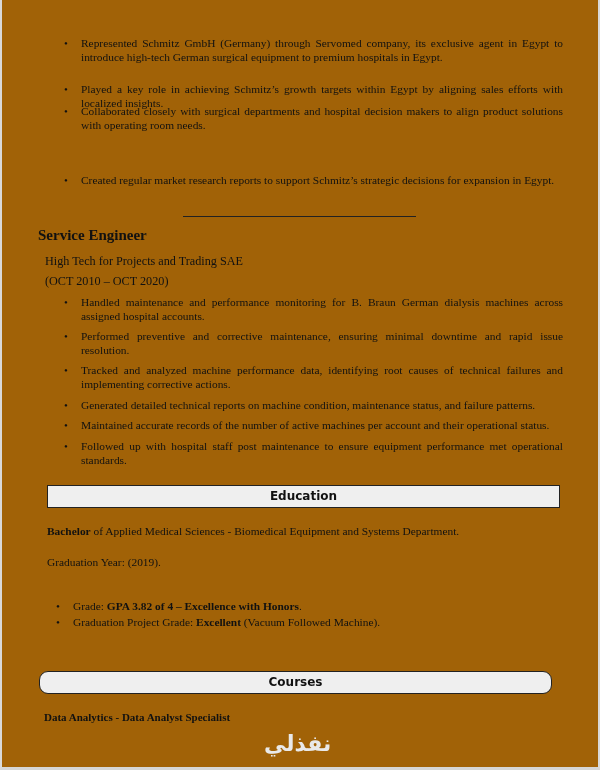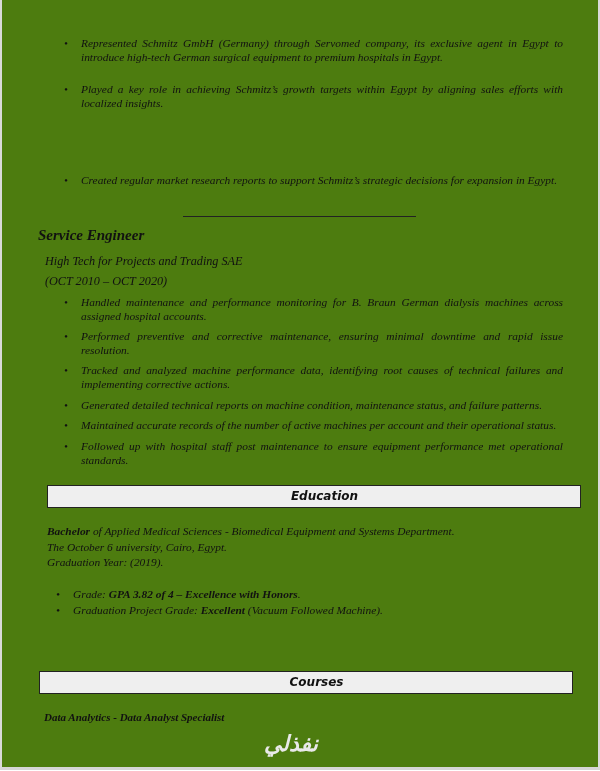--- a/index.html
+++ b/index.html
@@ -1,73 +1,73 @@
 <!DOCTYPE html>
 <html><head>
 <meta charset="utf-8">
 <style>
   html, body { margin: 0; padding: 0; background: #ffffff; }
   body { width: 600px; height: 771px; position: relative; overflow: hidden; }
   .page {
     position: absolute; left: 0; top: 0; width: 596px; height: 767px;
-    background: #4d7c0f;
+    background: #a16207;
     border-left: 2px solid #d9d9d9; border-right: 3px solid #d9d9d9; border-bottom: 3px solid #d6d6d6;
     box-sizing: content-box;
-    font-family: "Liberation Serif", serif; color: #111; font-size: 11.4px; font-style: italic;
+    font-family: "Liberation Serif", serif; color: #111; font-size: 11.4px;
   }
   .bul { position: absolute; left: 79px; width: 482px; line-height: 13.6px; text-align: justify; }
   .bul::before {
     content: "\2022"; position: absolute; left: -17px; top: 0; font-size: 11px;
   }
   .divider { position: absolute; left: 181px; top: 216px; width: 233px; height: 0; border-top: 1.4px solid #222; }
   .job-title { position: absolute; left: 36px; top: 227px; font-weight: bold; font-size: 15px; }
   .company { position: absolute; left: 43px; top: 254px; font-size: 12.2px; }
   .dates { position: absolute; left: 43px; top: 274px; font-size: 12.2px; }
   .sec-box {
     position: absolute; height: 21px; border: 1.5px solid #222;
     background: #efefef; text-align: center; line-height: 21px;
-    font-family: "DejaVu Sans", sans-serif; font-weight: bold; font-size: 12px; color: #111; padding-left: 21px;
+    font-family: "DejaVu Sans", sans-serif; font-weight: bold; font-size: 12px; color: #111;
   }
   .edu-box { left: 45px; top: 485px; width: 511px; }
-  .crs-box { left: 37px; top: 671px; width: 511px; }
+  .crs-box { left: 37px; top: 671px; width: 511px; border-radius: 9px; }
   .edu-line { position: absolute; left: 45px; font-size: 11.4px; line-height: 14px; }
-  .edu-bul { position: absolute; left: 71px; font-size: 11.4px; line-height: 14px; }
+  .edu-bul { position: absolute; left: 71px; font-size: 11.4px; line-height: 14px; margin-top: 12px; }
   .edu-bul::before { content: "\2022"; position: absolute; left: -17px; }
   .course { position: absolute; left: 42px; top: 711px; font-weight: bold; font-size: 11px; }
   .wm-ar { position: absolute; left: 262px; top: 731px; font-family: "DejaVu Sans", sans-serif; font-size: 22px; font-weight: bold; color: #e9e9e9; direction: rtl; }
   .wm-en { position: absolute; left: 266px; top: 795px; font-family: "DejaVu Sans", sans-serif; font-size: 12px; color: #e4e4e4; }
 </style>
 </head>
 <body>
 
 <div class="page">
 
   <div class="bul" style="top:37px">Represented Schmitz GmbH (Germany) through Servomed company, its exclusive agent in Egypt to introduce high-tech German surgical equipment to premium hospitals in Egypt.</div>
   <div class="bul" style="top:83px">Played a key role in achieving Schmitz’s growth targets within Egypt by aligning sales efforts with localized insights.</div>
+  <div class="bul" style="top:105px">Collaborated closely with surgical departments and hospital decision makers to align product solutions with operating room needs.</div>
   <div class="bul" style="top:174px">Created regular market research reports to support Schmitz’s strategic decisions for expansion in Egypt.</div>
 
   <div class="divider"></div>
 
   <div class="job-title">Service Engineer</div>
   <div class="company">High Tech for Projects and Trading SAE</div>
   <div class="dates">(OCT 2010 – OCT 2020)</div>
 
   <div class="bul" style="top:296px">Handled maintenance and performance monitoring for B. Braun German dialysis machines across assigned hospital accounts.</div>
   <div class="bul" style="top:330px">Performed preventive and corrective maintenance, ensuring minimal downtime and rapid issue resolution.</div>
   <div class="bul" style="top:364px">Tracked and analyzed machine performance data, identifying root causes of technical failures and implementing corrective actions.</div>
   <div class="bul" style="top:399px">Generated detailed technical reports on machine condition, maintenance status, and failure patterns.</div>
   <div class="bul" style="top:419px">Maintained accurate records of the number of active machines per account and their operational status.</div>
   <div class="bul" style="top:440px">Followed up with hospital staff post maintenance to ensure equipment performance met operational standards.</div>
 
   <div class="sec-box edu-box">Education</div>
 
   <div class="edu-line" style="top:524px">
     <b>Bachelor</b><span> of Applied Medical Sciences - Biomedical Equipment and Systems Department.</span>
   </div>
-  <div class="edu-line" style="top:540px">The October 6 university, Cairo, Egypt.</div>
   <div class="edu-line" style="top:555px">Graduation Year: (2019).</div>
 
   <div class="edu-bul" style="top:587px">
     <span>Grade: </span><b>GPA 3.82 of 4 – Excellence with Honors</b><span>.</span>
   </div>
   <div class="edu-bul" style="top:603px">
     <span>Graduation Project Grade: </span><b>Excellent</b><span> (Vacuum Followed Machine).</span>
   </div>
 
   <div class="sec-box crs-box">Courses</div>

